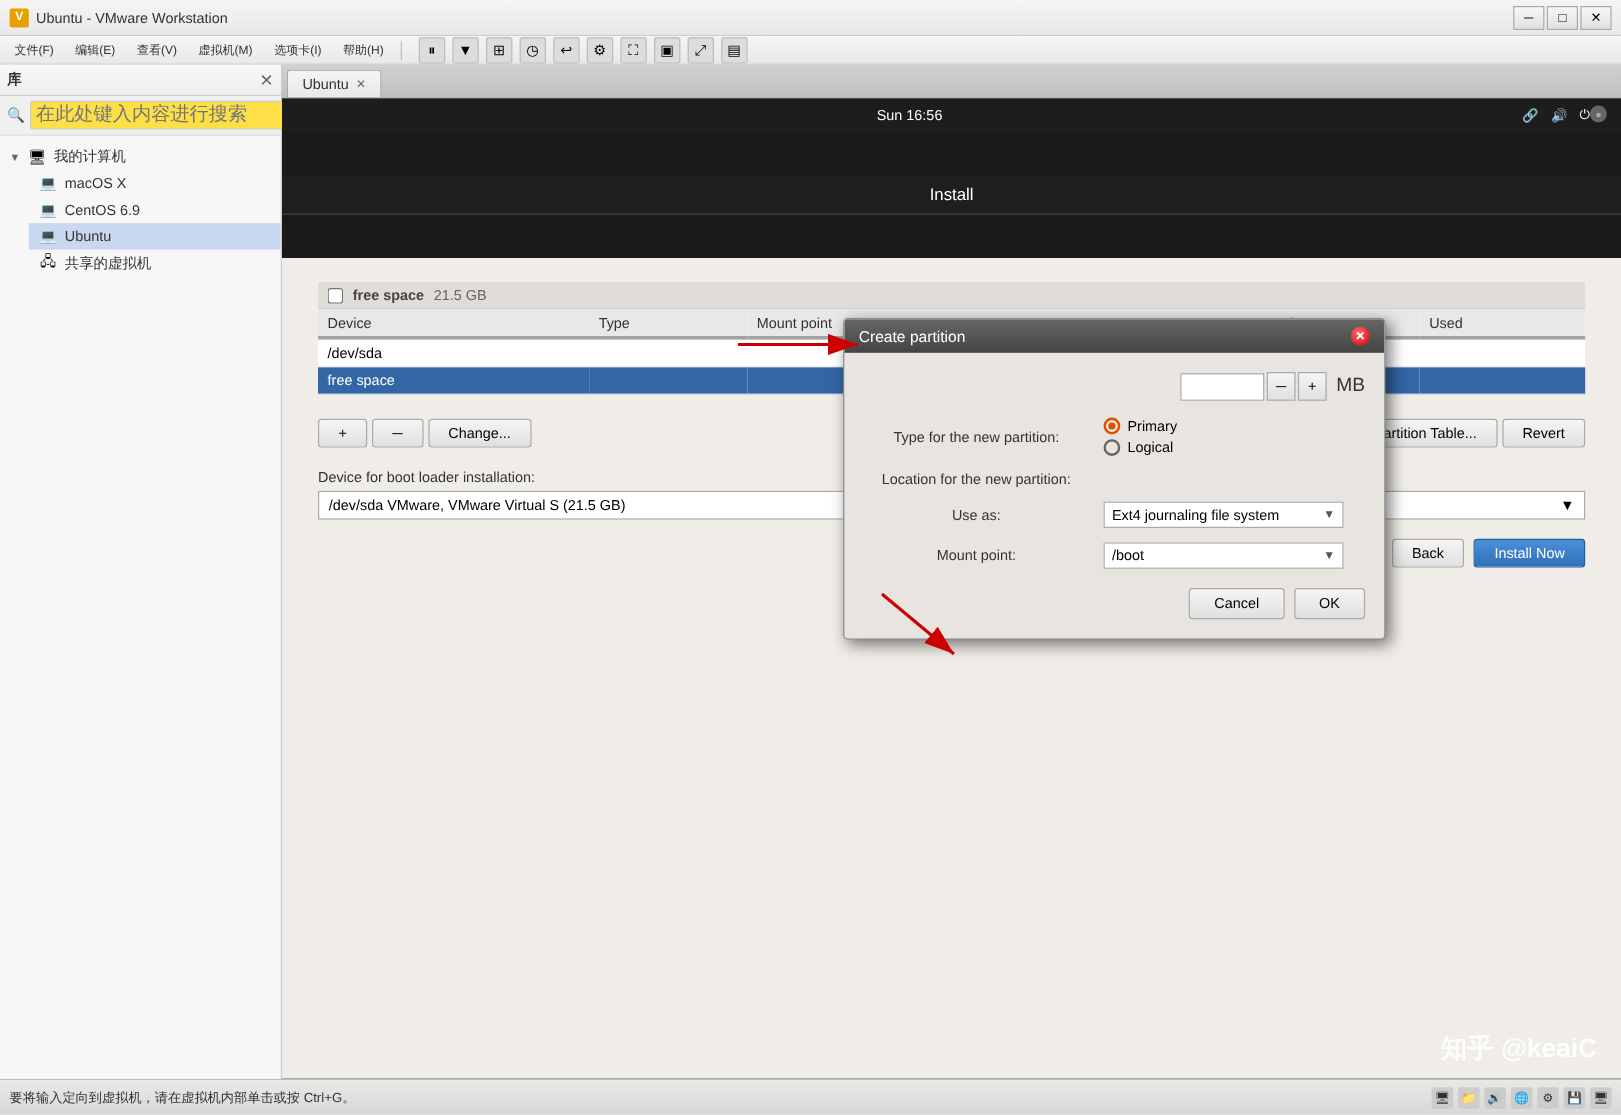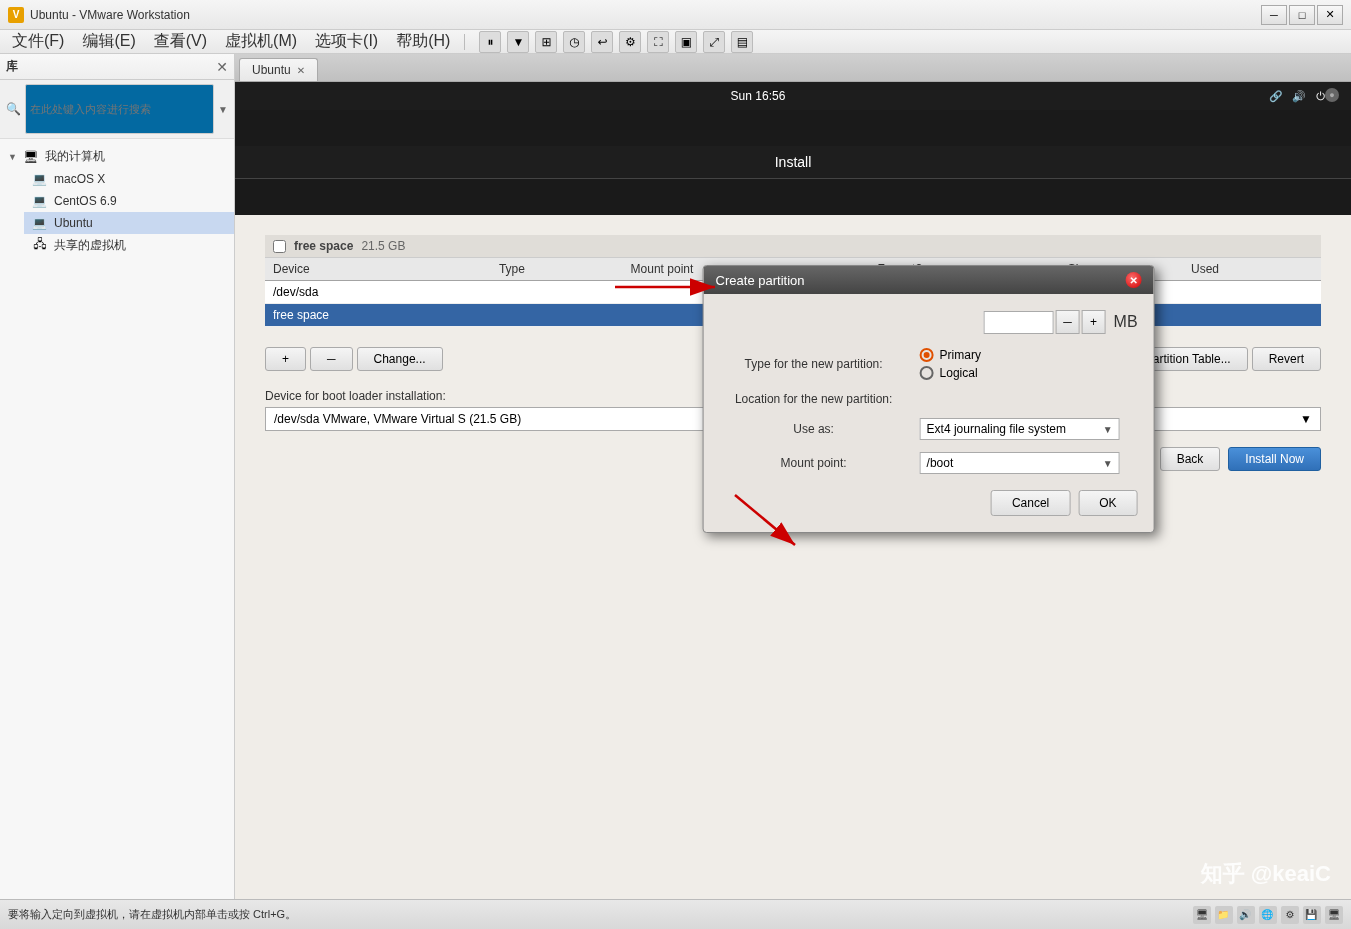--- a/index.html
+++ b/index.html
@@ -24,21 +24,21 @@
     
     .menu-bar {
       background: linear-gradient(to bottom, #f5f5f5, #e8e8e8);
       border-bottom: 1px solid #ccc;
       height: 24px;
       display: flex;
       align-items: center;
       padding: 0 4px;
       gap: 2px;
     }
-    .menu-item { padding: 2px 8px; font-size: 16px; color: #333; cursor: pointer; border-radius: 3px; }
+    .menu-item { padding: 2px 8px; font-size: 10px; color: #333; cursor: pointer; border-radius: 3px; }
     .menu-separator { width: 1px; height: 16px; background: #bbb; margin: 0 4px; }
     .toolbar-icons { display: flex; align-items: center; gap: 6px; margin-left: 8px; }
     .toolbar-icon { width: 22px; height: 22px; background: #ddd; border: 1px solid #bbb; border-radius: 2px; display: flex; align-items: center; justify-content: center; cursor: pointer; font-size: 12px; }
 
     
     .main-layout { display: flex; height: calc(929px - 30px - 24px - 30px); }
 
     
     .sidebar {
       width: 235px;
@@ -61,24 +61,24 @@
       padding: 4px 6px;
       border-bottom: 1px solid #ddd;
       background: #f0f0f0;
       display: flex;
       align-items: center;
       gap: 4px;
     }
     .sidebar-search input {
       flex: 1;
       border: 1px solid #ccc;
-      padding: 18px 4px;
-      font-size: 11px;
+      padding: 2px 4px;
+      font-size: 16px;
       border-radius: 2px;
-      background: #0369a1;
+      background: #fde047;
     }
     .search-dropdown { cursor: pointer; font-size: 10px; color: #666; }
     .sidebar-content { flex: 1; padding: 6px 0; overflow-y: auto; }
     .sidebar-item {
       display: flex;
       align-items: center;
       padding: 3px 8px;
       cursor: pointer;
       gap: 6px;
     }
@@ -161,21 +161,21 @@
       width: 100%;
       border-collapse: collapse;
       background: white;
       font-size: 12px;
       margin-bottom: 10px;
     }
     .partition-table th {
       background: #e8e8e8;
       padding: 4px 8px;
       text-align: left;
-      border-bottom: 1px solid #a3a3a3;
+      border-bottom: 3px solid #a3a3a3;
       font-weight: normal;
       color: #333;
       margin-left: 24px;
     }
     .partition-table td {
       padding: 4px 8px;
       border-bottom: 1px solid #eee;
     }
     .partition-table tr.selected td { background: #3465a4; color: white; }
 

